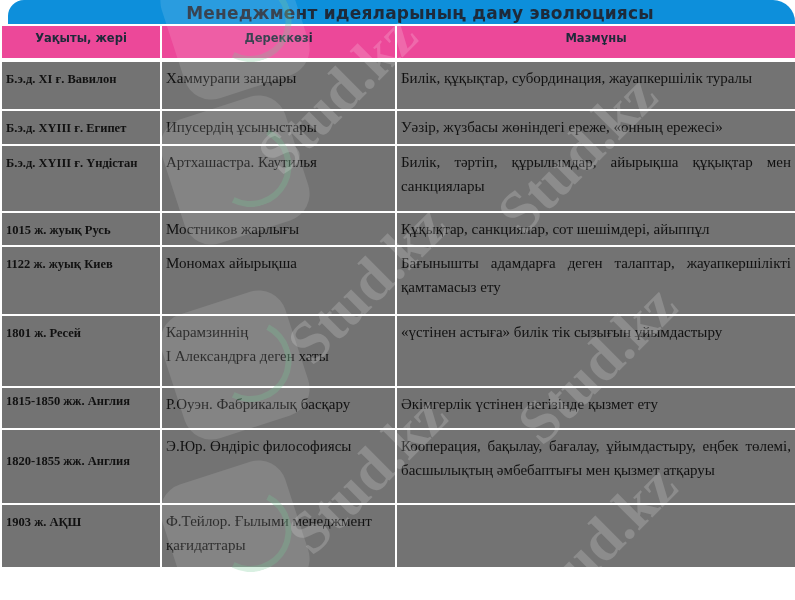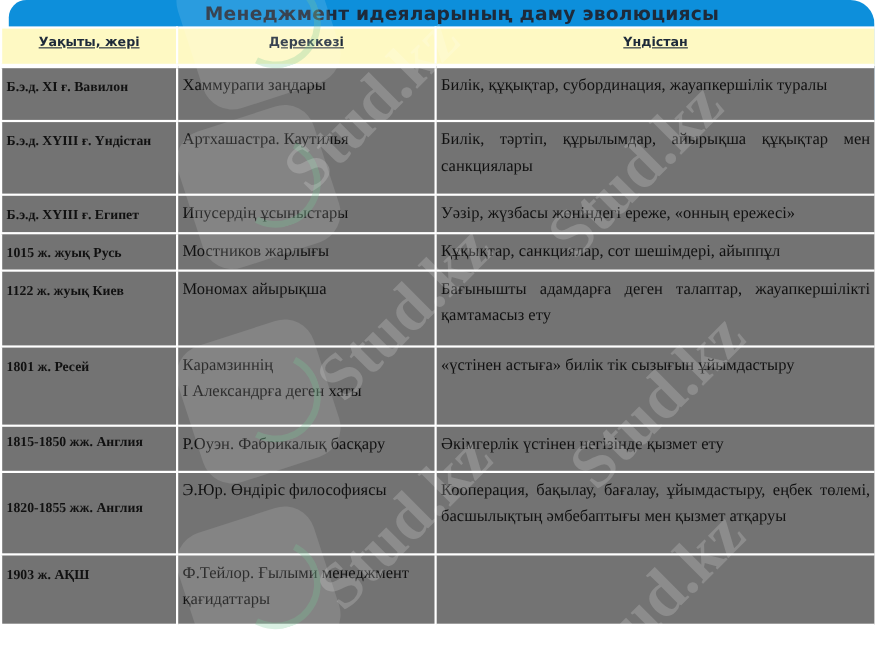--- a/index.html
+++ b/index.html
@@ -23,22 +23,21 @@
     }
     table.evo td, table.evo th {
       background: #737373;
       border: 2px solid #ffffff;
       vertical-align: top;
       color: #111111;
     }
     table.evo th {
       font-family: "DejaVu Sans", sans-serif; font-size: 11.5px; font-weight: bold;
       text-align: center; padding-top: 5px; height: 35px; color: #1e2a3a;
-      background: #fef9c3;
-      text-decoration: underline;
+      background: #ec4899;
     }
     table.evo tr.head th { border-bottom: 4px solid #ffffff; }
     td.c1 {
       font-family: "Liberation Serif", serif; font-weight: bold; font-size: 12.5px;
       padding: 6px 4px 0 4px; line-height: 22px;
     }
     td.c2 {
       font-size: 15px; padding: 4px 4px 0 4px; line-height: 24px;
     }
     td.c3 {
@@ -73,36 +72,36 @@
 <table class="evo">
   <colgroup>
     <col style="width:160px">
     <col style="width:235px">
     <col style="width:400px">
   </colgroup>
   <tbody>
       <tr class="head">
     <th>Уақыты, жері</th>
     <th>Дереккөзі</th>
-    <th>Үндістан</th>
+    <th>Мазмұны</th>
   </tr>
   <tr style="height:50px">
     <td class="c1">Б.э.д. XI ғ. Вавилон</td>
     <td class="c2">Хаммурапи заңдары</td>
     <td class="c3">Билік, құқықтар, субординация, жауапкершілік туралы</td>
   </tr>
+  <tr style="height:35px">
+    <td class="c1">Б.э.д. XYIII ғ. Египет</td>
+    <td class="c2">Ипусердің ұсыныстары</td>
+    <td class="c3">Уәзір, жүзбасы жөніндегі ереже,  «онның ережесі»</td>
+  </tr>
   <tr style="height:67px">
     <td class="c1">Б.э.д. XYIII ғ. Үндістан</td>
     <td class="c2">Артхашастра. Каутилья</td>
     <td class="c3">Билік, тәртіп, құрылымдар, айырықша құқықтар мен санкциялары</td>
-  </tr>
-  <tr style="height:35px">
-    <td class="c1">Б.э.д. XYIII ғ. Египет</td>
-    <td class="c2">Ипусердің ұсыныстары</td>
-    <td class="c3">Уәзір, жүзбасы жөніндегі ереже,  «онның ережесі»</td>
   </tr>
   <tr style="height:34px">
     <td class="c1">1015 ж. жуық  Русь</td>
     <td class="c2">Мостников жарлығы</td>
     <td class="c3">Құқықтар, санкциялар, сот шешімдері, айыппұл</td>
   </tr>
   <tr style="height:69px">
     <td class="c1">1122 ж. жуық Киев</td>
     <td class="c2">Мономах айырықша</td>
     <td class="c3">Бағынышты адамдарға деген талаптар, жауапкершілікті қамтамасыз ету</td>

